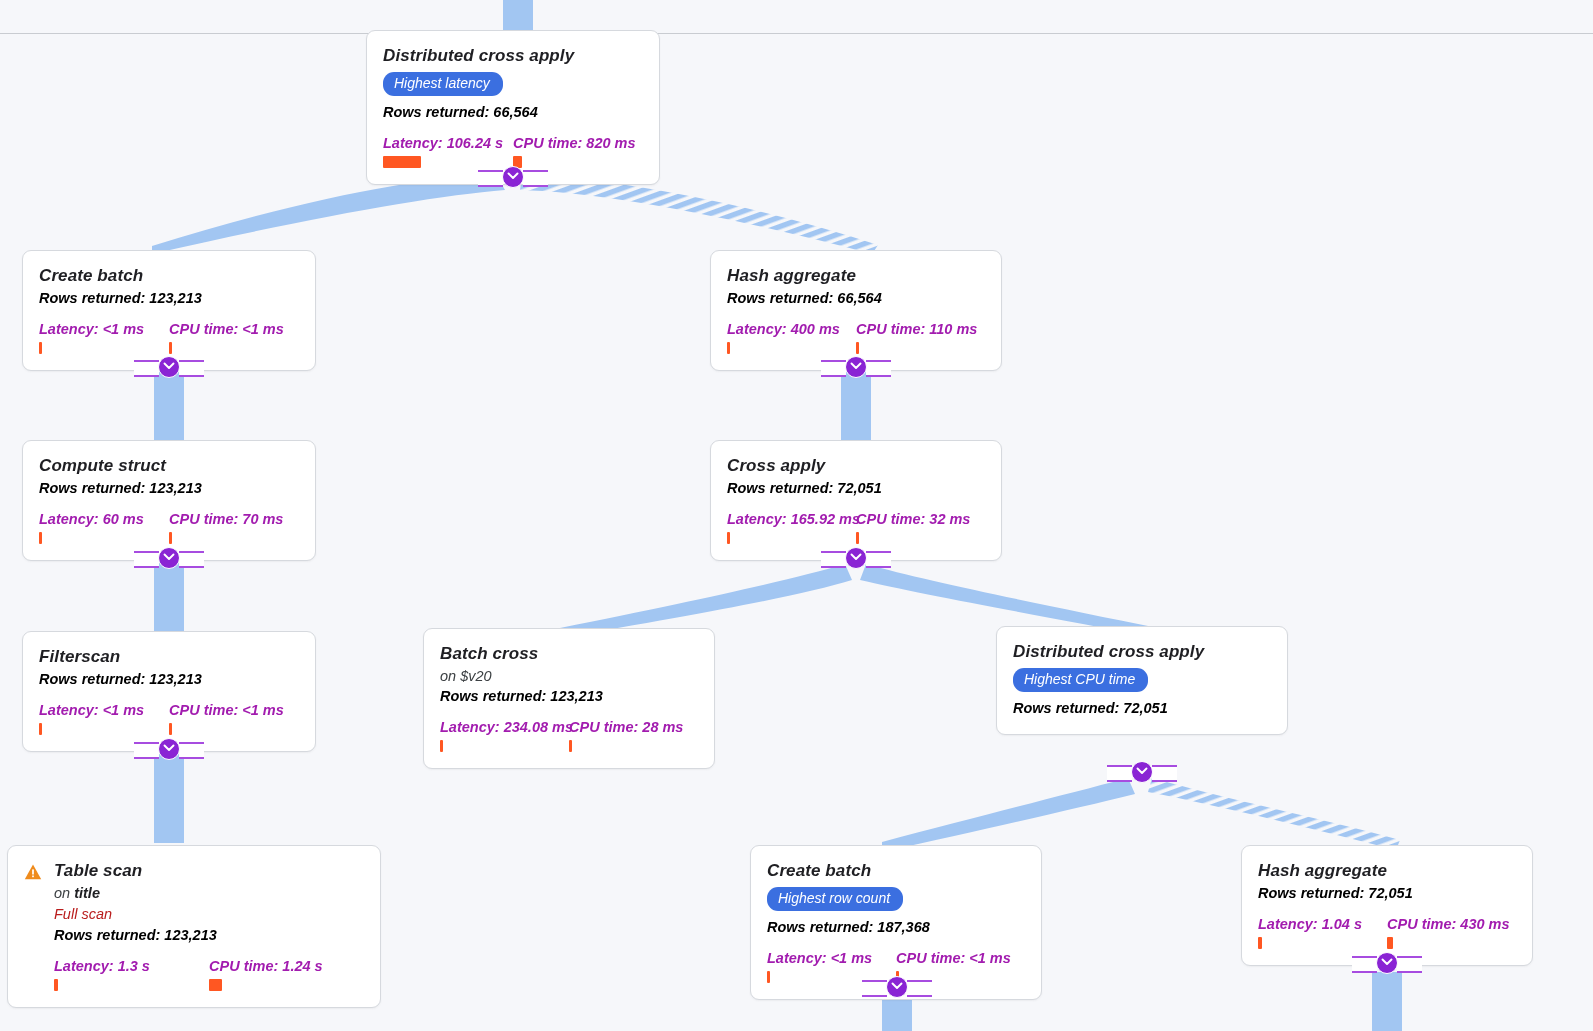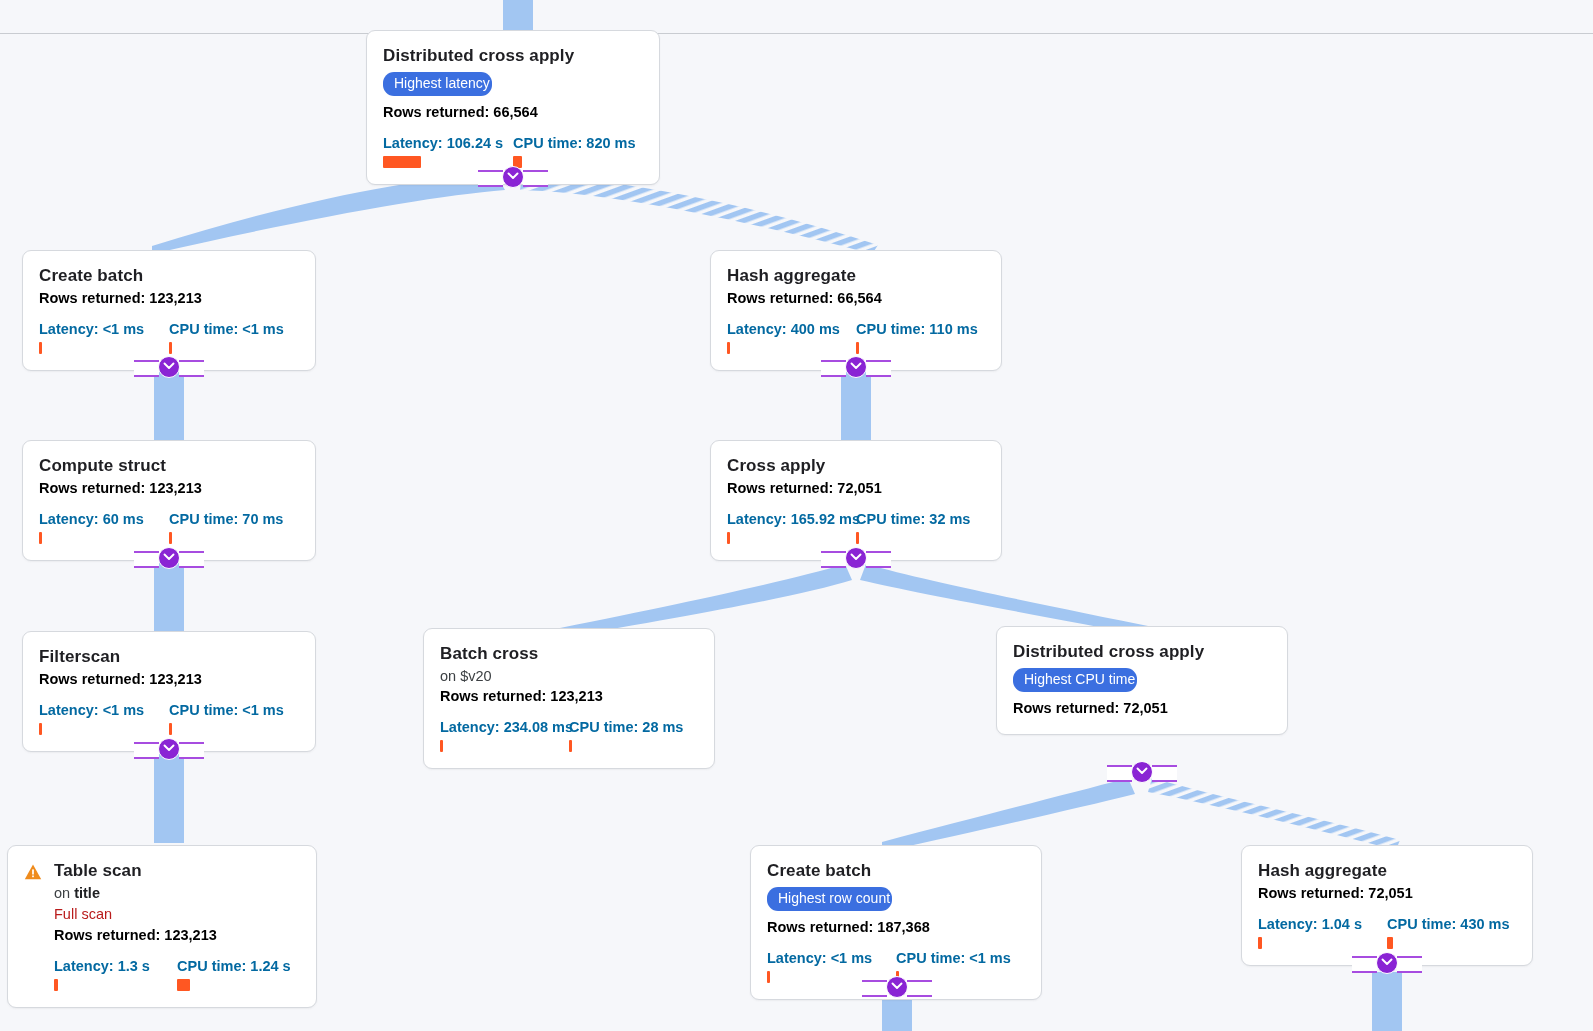--- a/index.html
+++ b/index.html
@@ -10,20 +10,21 @@
   body {
     font-family: "Liberation Sans", sans-serif;
     -webkit-font-smoothing: antialiased;
   }
   #canvas {
     position: relative;
     width: 1593px;
     height: 1031px;
     background: #f6f7fa;
     overflow: hidden;
+    font-style: italic;
   }
   #edge-layer {
     position: absolute;
     left: 0;
     top: 0;
     width: 1593px;
     height: 1031px;
     pointer-events: none;
   }
   .top-rule {
@@ -73,21 +74,21 @@
     color: #202124;
   }
   .node-sub.muted {
     color: #b91c1c;
     font-weight: 400;
   }
   .badge {
     display: inline-block;
     margin-top: 5px;
     margin-bottom: 1px;
-    padding: 3px 2px 4px 11px;
+    padding: 3px 13px 4px 11px;
     background: #3b6fe0;
     color: #ffffff;
     border-radius: 11px;
     font-size: 14px;
     line-height: 17px;
     font-weight: 400;
   }
   .rows {
     font-size: 14.5px;
     font-weight: 700;
@@ -98,21 +99,21 @@
   .metrics {
     display: flex;
     margin-top: 12px;
   }
   .metric {
     width: 50%;
   }
   .metric-label {
     font-size: 14.5px;
     font-weight: 700;
-    color: #0369a1;
+    color: #a21caf;
     line-height: 18px;
     white-space: nowrap;
   }
   .metric-bar {
     height: 12px;
     background: #ff5722;
     margin-top: 4px;
     border-radius: 1px;
   }
 
@@ -295,21 +296,21 @@
       </div>
     </div>
   </div>
 
   <div class="node" style="left:996px; top:626px; width:292px;">
     <div class="node-title">Distributed cross apply</div>
     <div class="badge">Highest CPU time</div>
     <div class="rows">Rows returned: 72,051</div>
   </div>
 
-  <div class="node warn" style="left:7px; top:845px; width:310px;">
+  <div class="node warn" style="left:7px; top:845px; width:374px;">
     <span class="warn-icon">
       <svg width="18" height="18" viewBox="0 0 18 18" xmlns="http://www.w3.org/2000/svg">
         <path d="M9 1.6 L17.2 16.2 H0.8 Z" fill="#ef8b1c"></path>
         <rect x="8.15" y="6.4" width="1.7" height="5.1" fill="#ffffff"></rect>
         <rect x="8.15" y="12.5" width="1.7" height="1.7" fill="#ffffff"></rect>
       </svg>
     </span>
     <div class="node-title">Table scan</div>
     <div class="node-sub"><span>on </span><b>title</b></div>
     <div class="node-sub muted">Full scan</div>

